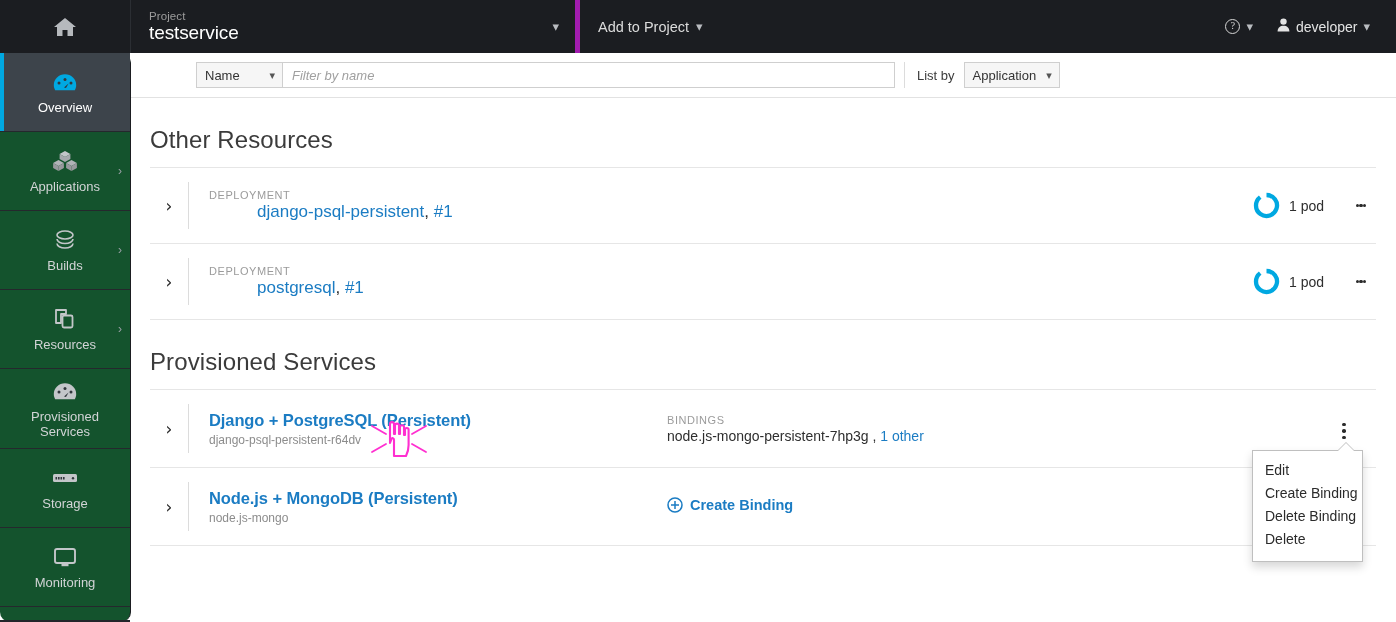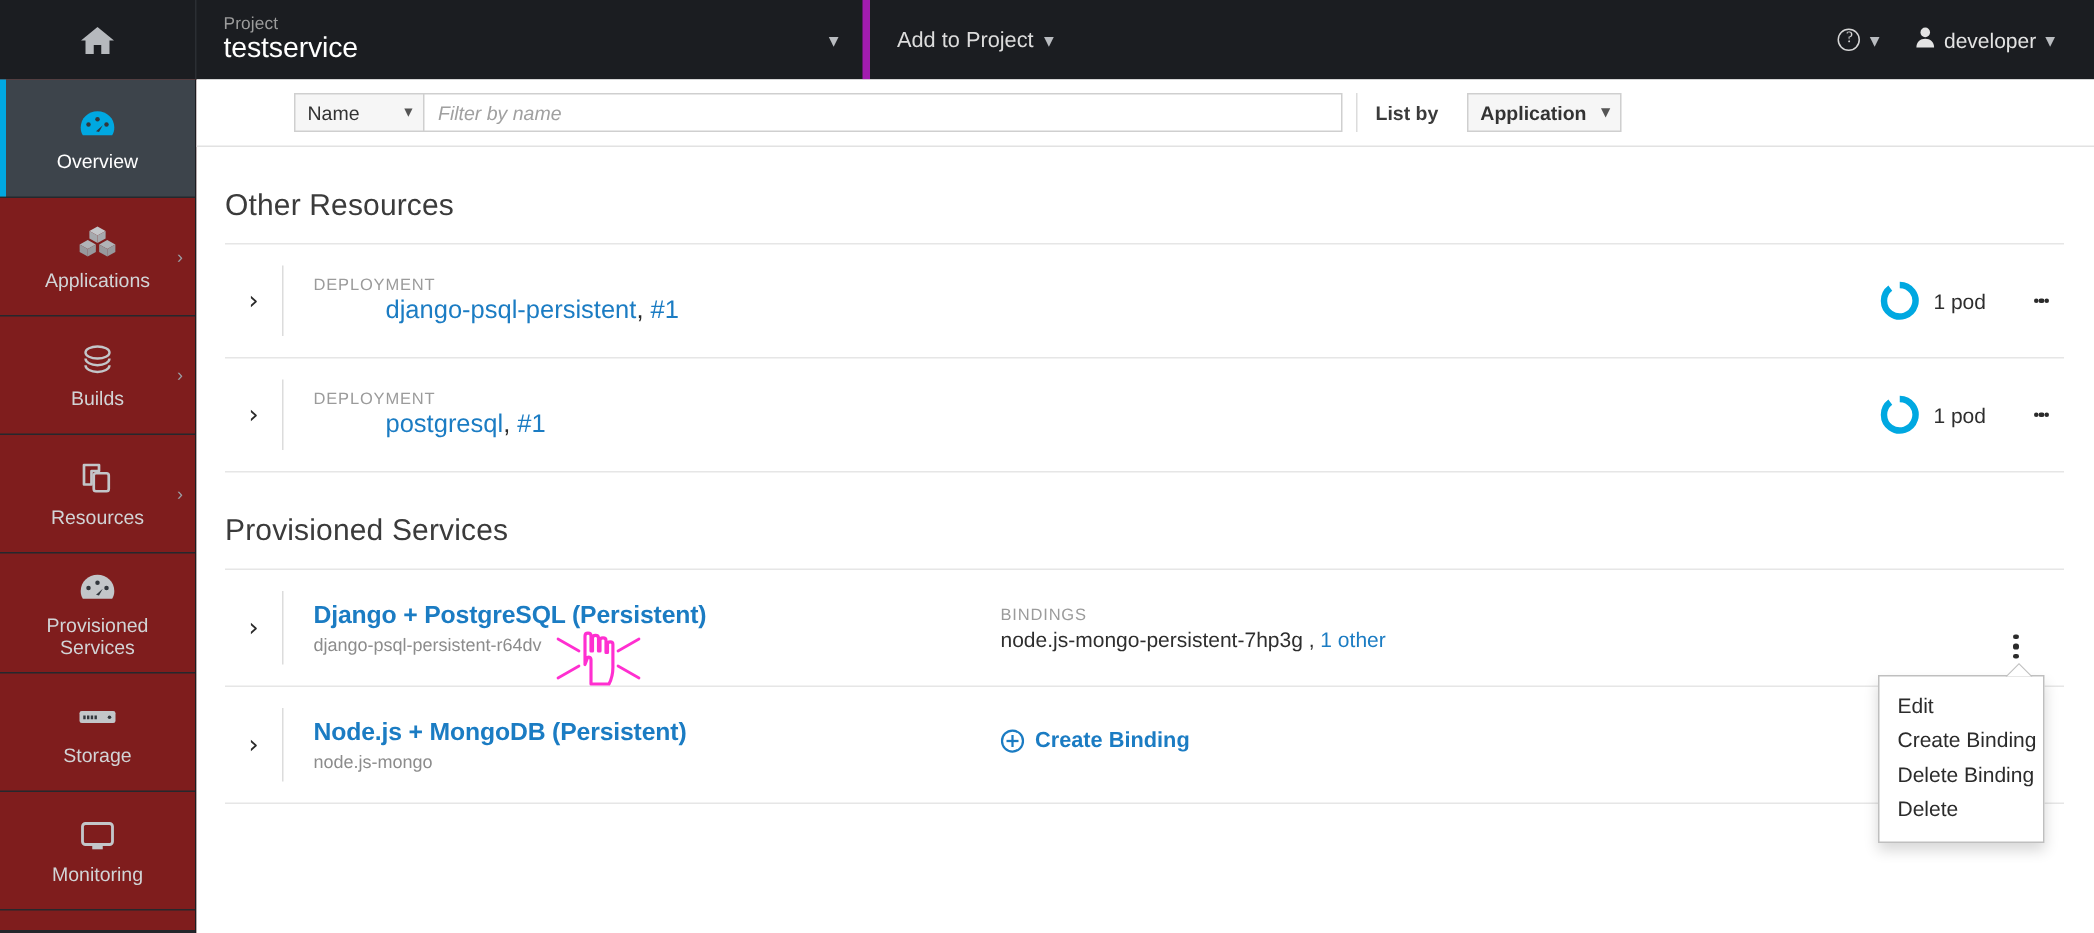--- a/index.html
+++ b/index.html
@@ -60,22 +60,23 @@
     width: 15px; height: 15px; border-radius: 50%;
     border: 1.4px solid #d6d6d6; color: #d6d6d6;
     font-size: 10.5px; line-height: 12.6px; text-align: center;
     font-family: "Liberation Serif", serif;
   }
   .user-glyph { display: inline-block; }
 
   
   .sidebar {
     position: absolute; top: 53px; left: 0; width: 131px; height: 569px;
-    background: #7f1d1d;
+    background: #14532d;
     border-right: 1px solid #1b1d21;
+    border-radius: 10px;
   }
   .side-item {
     position: relative; height: 79px;
     border-bottom: 1px solid #25282d;
     display: flex; flex-direction: column;
     align-items: center; justify-content: center;
     cursor: pointer; padding: 0 6px;
   }
   .side-item.tall { height: 80px; }
   .side-item.active { background: #3d444b; }
@@ -117,37 +118,37 @@
     padding: 0 7px 0 8px; font-size: 13px; color: #333; cursor: pointer;
   }
   .filter-input {
     width: 613px; border: 1px solid #cfcfcf; background: #fff;
     font-size: 13px; padding: 0 9px; color: #333;
     font-family: "Liberation Sans", sans-serif;
     font-style: italic;
   }
   .filter-input::placeholder { color: #a0a0a0; font-style: italic; }
   .listby-wrap {
-    display: flex; align-items: center; gap: 19px;
+    display: flex; align-items: center; gap: 9px;
     margin-left: 9px; padding-left: 12px;
-    border-left: 1px solid #dcdcdc; height: 26px; font-weight: bold;
+    border-left: 1px solid #dcdcdc; height: 26px;
   }
   .listby-label { font-size: 13px; color: #3b3b3b; }
   .listby-select {
     height: 26px; min-width: 95px; background: #f6f6f6;
     border: 1px solid #cfcfcf;
     display: flex; align-items: center; justify-content: space-between;
     gap: 10px; padding: 0 7px 0 8px; font-size: 13px; color: #333;
     cursor: pointer;
   }
   .sel-chev { color: #555; font-size: 11px; line-height: 1; }
 
   .content { padding: 0 20px 0 19px; }
   .section-title {
-    font-size: 20px; color: #3b3b3b; font-weight: 400;
+    font-size: 24px; color: #3b3b3b; font-weight: 400;
     padding-top: 28px; padding-bottom: 13px; letter-spacing: .1px;
   }
   .section-rule { border-top: 1px solid #e6e6e6; }
 
   .res-row {
     display: flex; align-items: center;
     height: 76px; border-bottom: 1px solid #e6e6e6;
   }
   .row-chev {
     width: 38px; flex: 0 0 38px;

